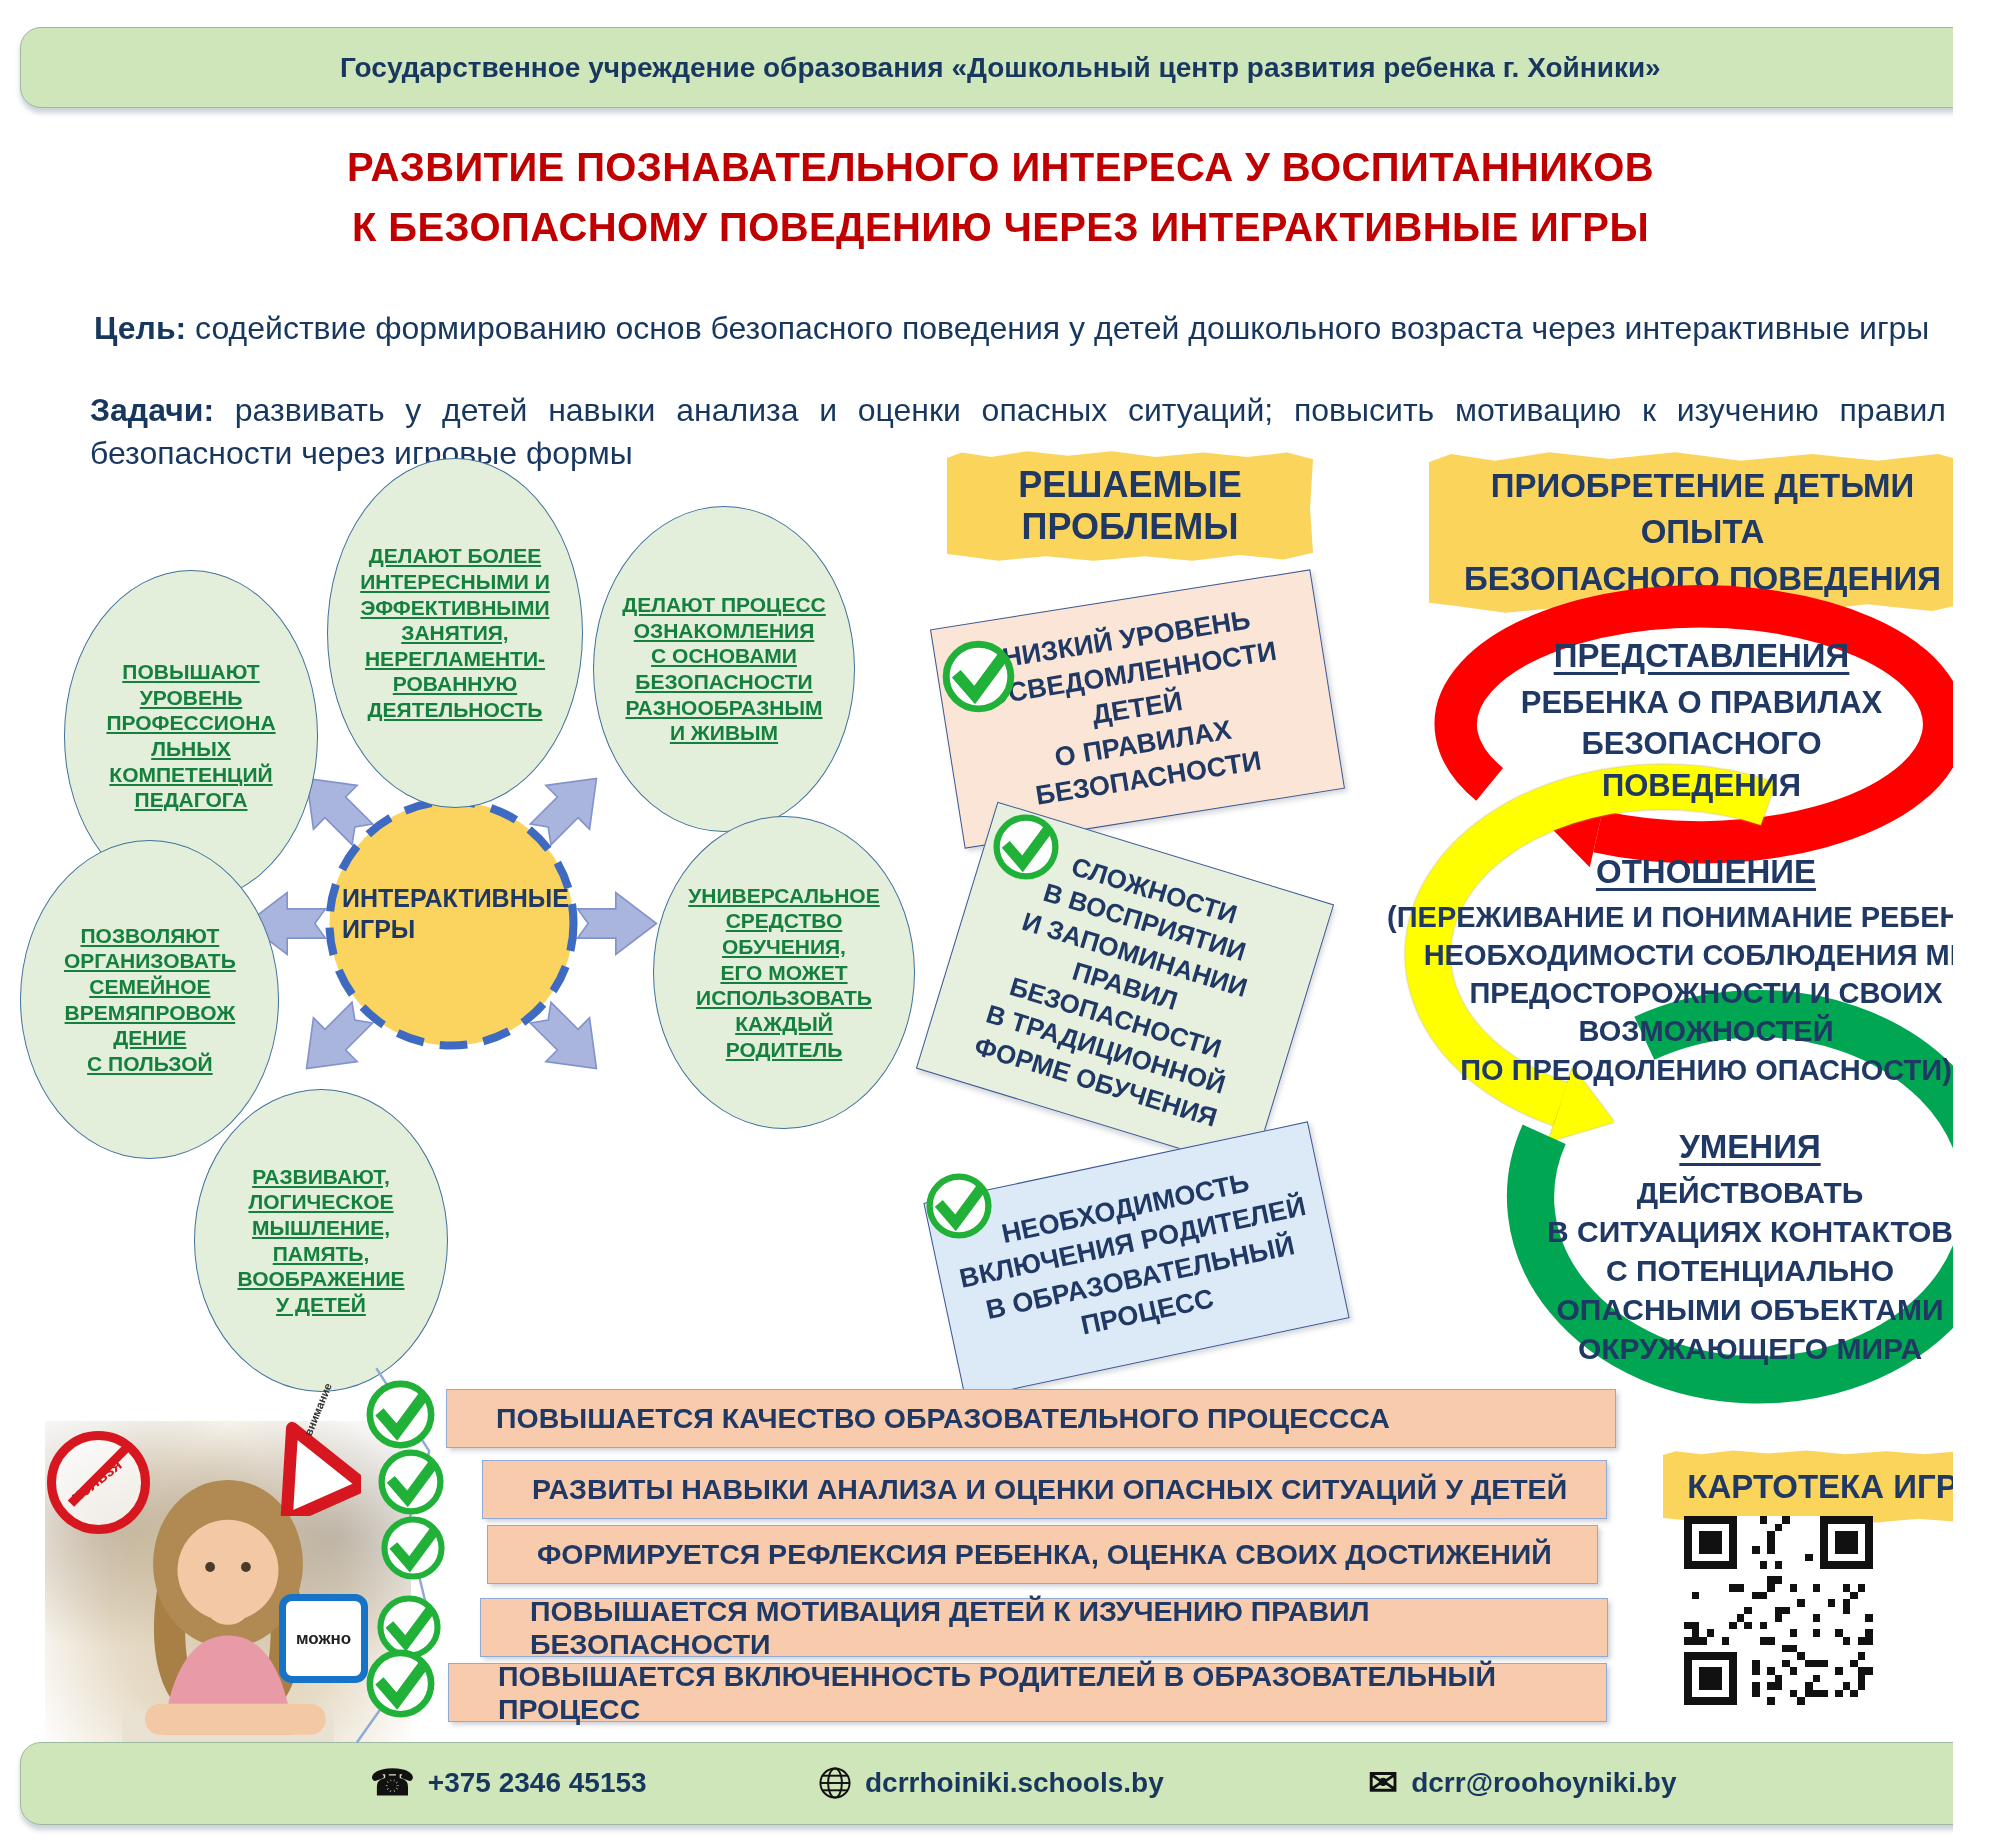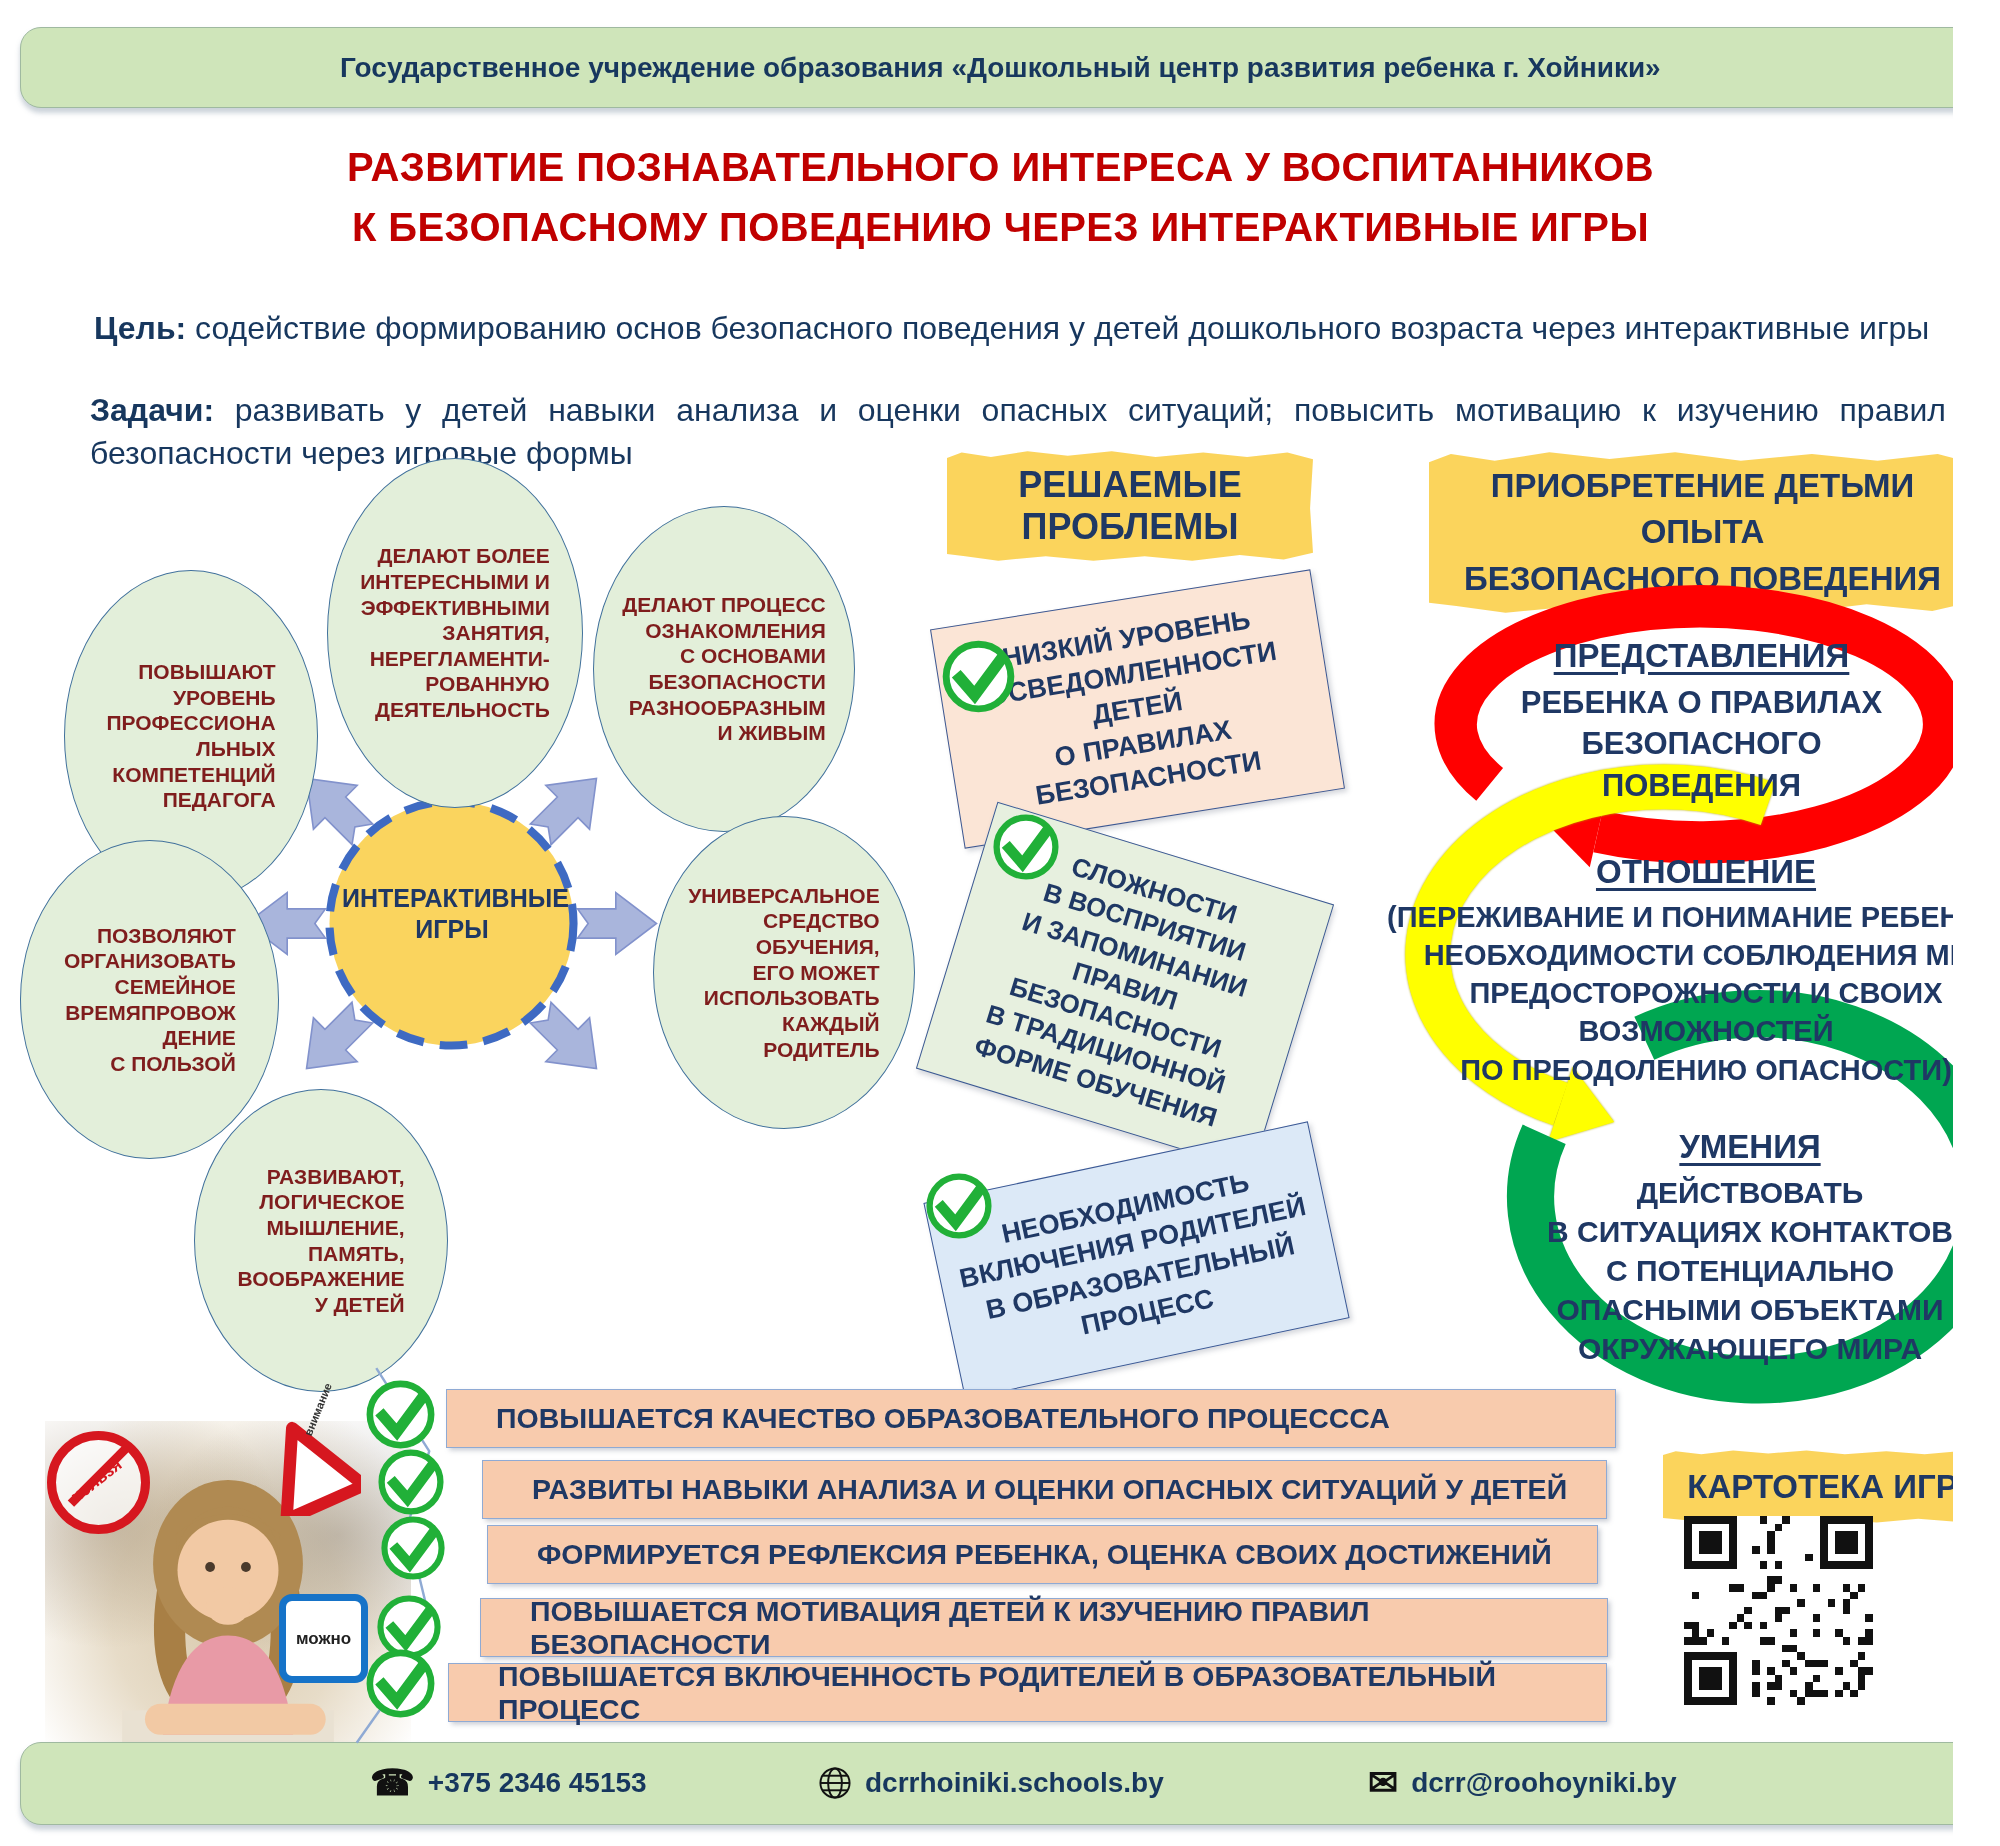--- a/index.html
+++ b/index.html
@@ -18,25 +18,25 @@
   .page-title{position:absolute;left:0;top:137px;width:2001px;text-align:center;
     font-size:40px;font-weight:bold;color:#C00000;line-height:1.5;letter-spacing:0.4px;}
 
   .goal{position:absolute;left:94px;top:278px;width:1856px;font-size:32px;color:#17375E;}
   .tasks{position:absolute;left:90px;top:357px;width:1856px;font-size:32px;color:#17375E;
     line-height:1.35;text-align:justify;}
   .goal b,.tasks b{font-weight:bold;}
 
   
   .hub-svg{position:absolute;left:240px;top:712px;width:423px;height:423px;}
-  .hub-label{position:absolute;left:342px;top:883px;width:220px;text-align:center;
+  .hub-label{position:absolute;left:342px;top:883px;width:220px;text-align:left;
     font-size:25px;font-weight:bold;color:#1F3864;line-height:1.25;}
   .sat{position:absolute;background:#E3EFDA;border:1.6px solid #41719C;border-radius:50%;
-    display:flex;align-items:center;justify-content:center;text-align:right;
-    font-size:21px;font-weight:bold;color:#7f1d1d;line-height:1.22;padding:11.4px;box-sizing:border-box;}
+    display:flex;align-items:center;justify-content:center;text-align:center;
+    font-size:21px;font-weight:bold;color:#15803d;line-height:1.22;padding:11.4px;box-sizing:border-box;text-decoration:underline;}
   .sat1{left:327px;top:458px;width:256px;height:350px;}
   .sat2{left:64px;top:570px;width:254px;height:332px;}
   .sat3{left:593px;top:506px;width:262px;height:326px;}
   .sat4{left:20.4px;top:840px;width:259px;height:319px;}
   .sat5{left:653px;top:816px;width:262px;height:313px;}
   .sat6{left:194px;top:1089px;width:254px;height:303px;}
   .sat7{left:490px;top:1076px;width:248px;height:295px;}
 
   
   .torn{background:#FBD45C;display:flex;align-items:center;justify-content:center;

